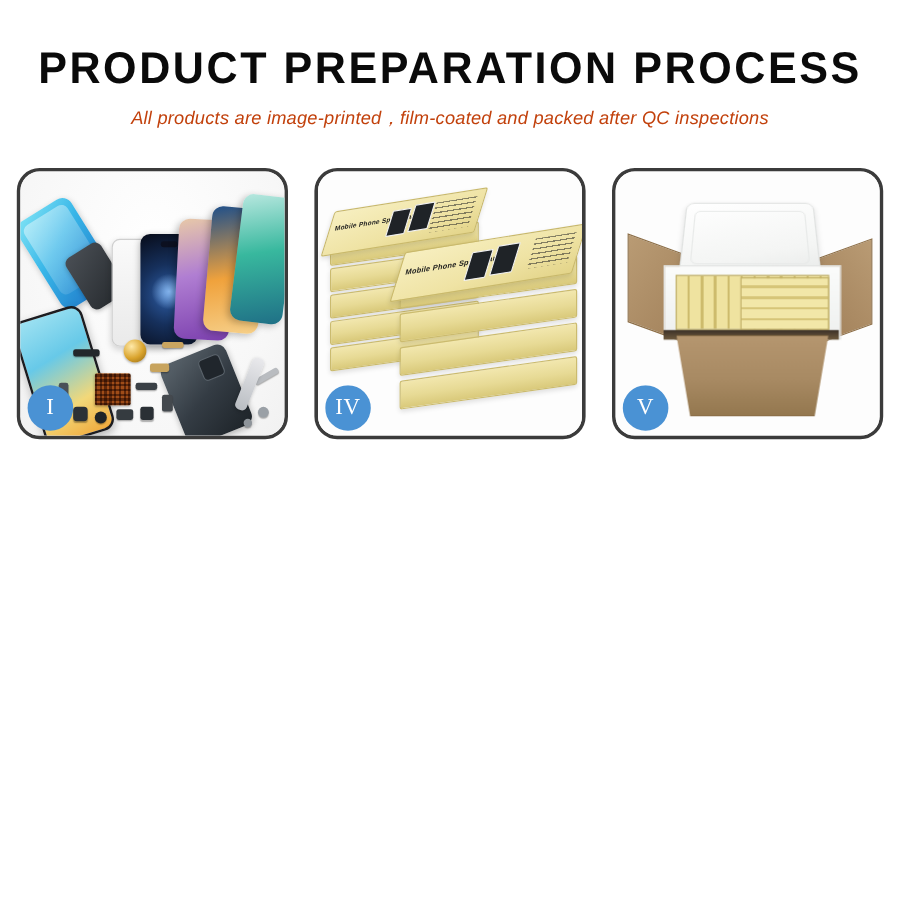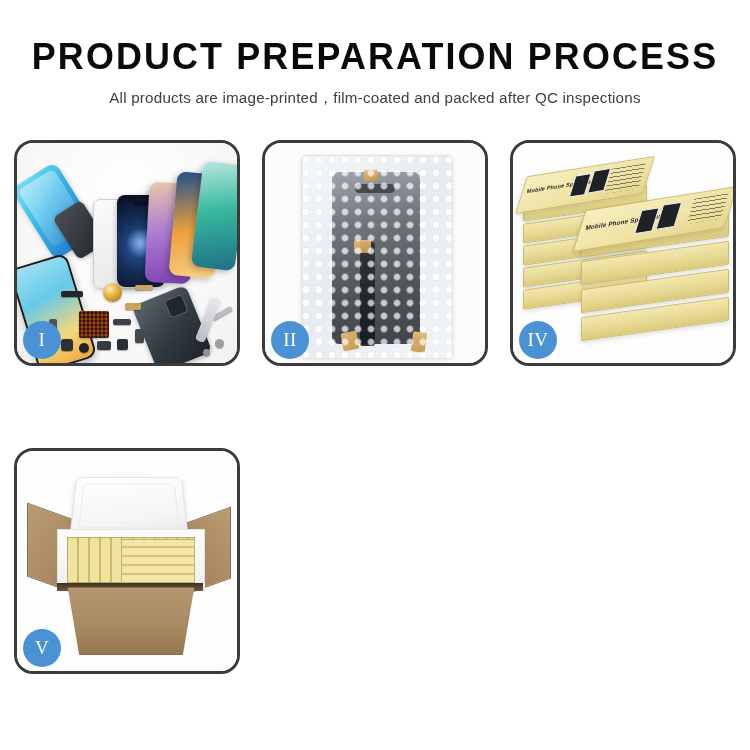--- a/index.html
+++ b/index.html
@@ -30,22 +30,23 @@
     line-height: 1;
     white-space: nowrap;
     transform: scaleX(0.97);
   }
   .subtitle {
     margin-top: 13px;
     font-family: "Liberation Sans", sans-serif;
     font-size: 15.2px;
     font-weight: 400;
     letter-spacing: 0.2px;
-    color: #404040;
+    color: #c2410c;
     white-space: nowrap;
+    font-style: italic;
   }
 
   
   .grid {
     position: absolute;
     left: 14px;
     top: 140px;
     width: 722px;
     display: grid;
     grid-template-columns: repeat(3, 226px);
@@ -435,34 +436,20 @@
       <div class="chip c9"></div>
       <div class="chip c10"></div>
       <div class="chip c11"></div>
       <div class="chip c12"></div>
       <div class="chip c13"></div>
       <div class="tool"></div>
     </div>
     <div class="badge">I</div>
   </div>
 
-  <div class="panel">
-    <div class="panel-inner p2">
-      <div class="bubble-bag">
-        <div class="screen-in"></div>
-        <div class="flex-strip"></div>
-        <div class="tape t1"></div>
-        <div class="tape t2"></div>
-        <div class="tape t3"></div>
-        <div class="tape t4"></div>
-        <div class="bub-overlay"></div>
-      </div>
-    </div>
-    <div class="badge">II</div>
-  </div>
 
 
   <div class="panel">
     <div class="panel-inner p4">
       <div class="stack">
         <div class="sbox sb-a1"></div>
         <div class="sbox sb-a2"></div>
         <div class="sbox sb-a3"></div>
         <div class="sbox sb-a4"></div>
         <div class="sbox sb-a5"></div>

